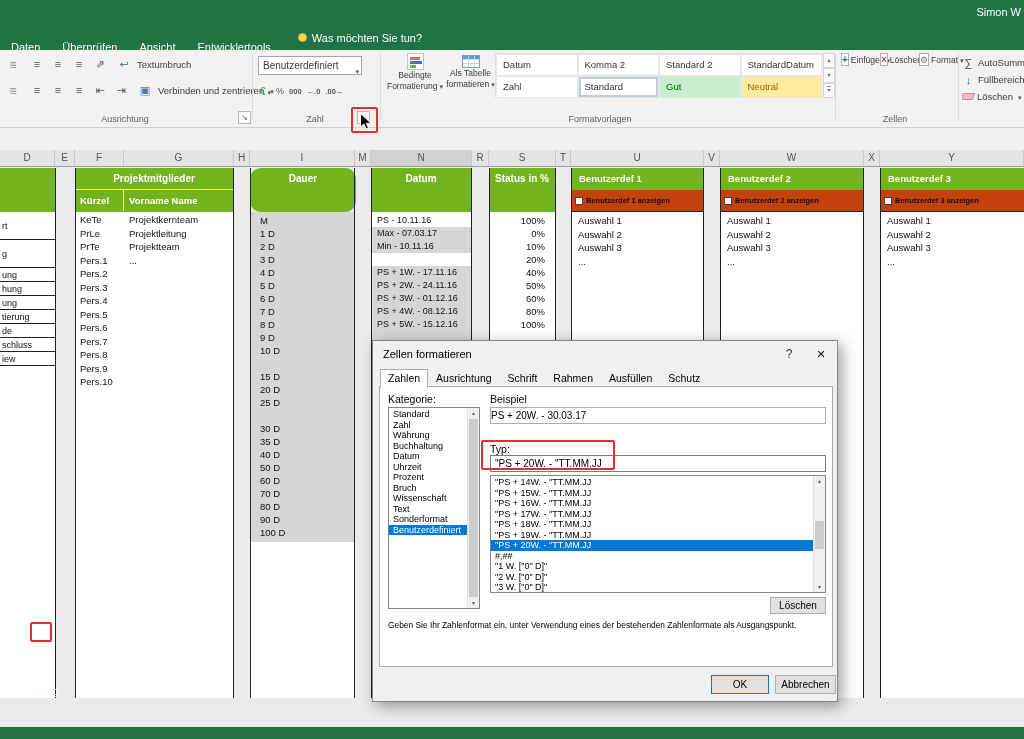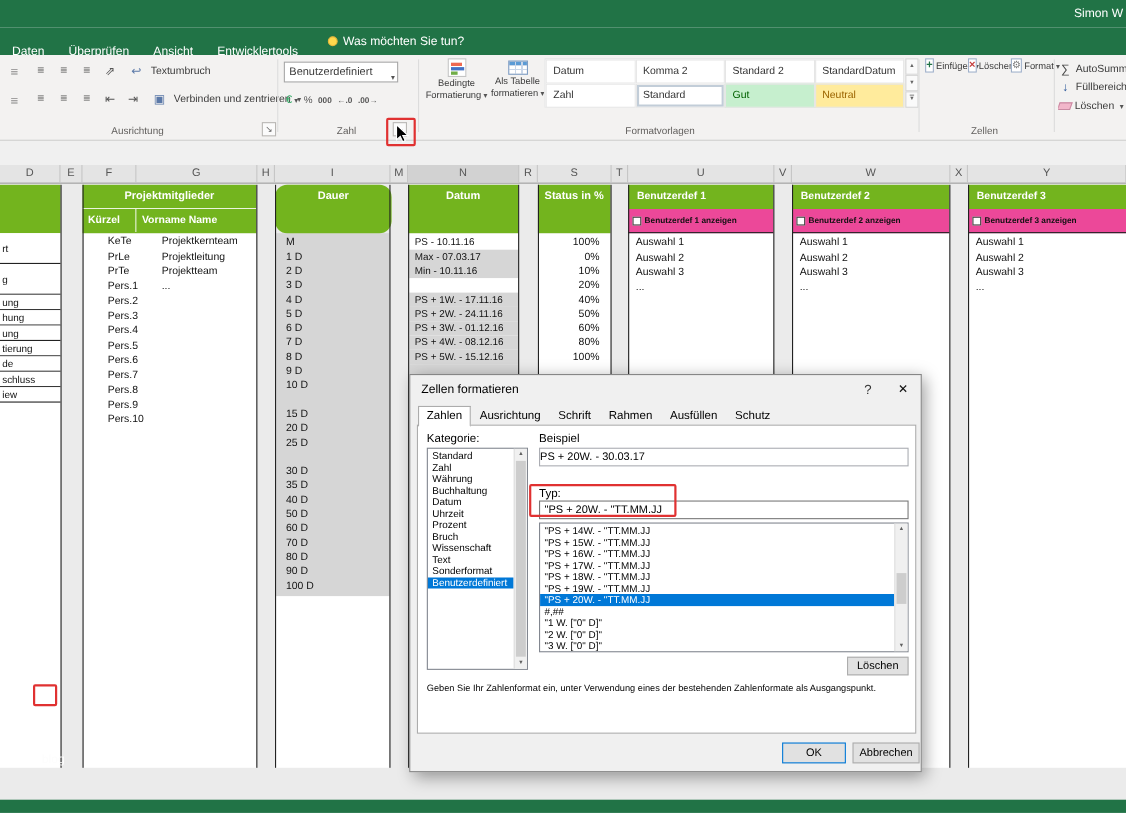--- a/index.html
+++ b/index.html
@@ -116,31 +116,31 @@
   .gh-b1 {left:571px;top:1px;width:132px;height:22px;}
   .gh-b2 {left:720px;top:1px;width:143px;height:22px;}
   .gh-b3 {left:880px;top:1px;width:144px;height:22px;}
   .gh-title { display:block; text-align:center; font-size:10px; padding-top:5px; }
   .pm-title { height:22px; line-height:22px; text-align:center; font-size:10px; border-bottom:1px solid rgba(255,255,255,.85); }
   .pm-sub { height:21px; display:flex; font-size:9.5px; }
   .pm-c1 { width:49px; border-right:1px solid rgba(255,255,255,.85); padding-left:5px; line-height:21px; }
   .pm-c2 { padding-left:5px; line-height:21px; }
   .bdef-title { display:block; padding-left:8px; font-size:9.5px; line-height:22px; }
 
-  .cbrow { position:absolute; top:23px; height:22px; background:#ec4899; border-bottom:1px solid #222; z-index:2;
+  .cbrow { position:absolute; top:23px; height:22px; background:#c2410c; border-bottom:1px solid #222; z-index:2;
            display:flex; align-items:center; gap:3px; padding-left:4px; font-size:7.5px; font-weight:bold; color:#111; }
   .cb-1 {left:571px;width:132px;} .cb-2 {left:720px;width:143px;} .cb-3 {left:880px;width:144px;}
   .cbx { width:8px; height:8px; border:1px solid #444; background:#fff; flex:none; }
 
   .leftcol { position:absolute; left:0; top:45px; width:55px; z-index:2; }
   .lrow { height:14px; border-bottom:1px solid #222; font-size:9px; color:#111; display:flex; align-items:center; padding-left:2px; background:#fff; overflow:hidden; }
   .lrow.h28 { height:28px; }
 
   .memrows { position:absolute; left:75px; top:47px; width:158px; z-index:2; }
-  .mrow { height:13.5px; display:flex; font-size:9.5px; color:#111;padding-left:18px; }
+  .mrow { height:13.5px; display:flex; font-size:9.5px; color:#111; }
   .mk { width:49px; padding-left:5px; overflow:hidden; white-space:nowrap; }
   .mv { padding-left:5px; white-space:nowrap; }
 
   .daurows { position:absolute; left:251px; top:47px; width:103px; z-index:2; }
   .drow { height:13px; font-size:9.5px; color:#111; padding-left:9px; line-height:13px; }
 
   .datrows { position:absolute; left:372px; top:47px; width:99px; z-index:2; }
   .trow { height:13px; font-size:9px; color:#111; padding-left:5px; line-height:13px; white-space:nowrap; background:#fff; }
   .trow.gray { background:#d6d6d6; }
 

